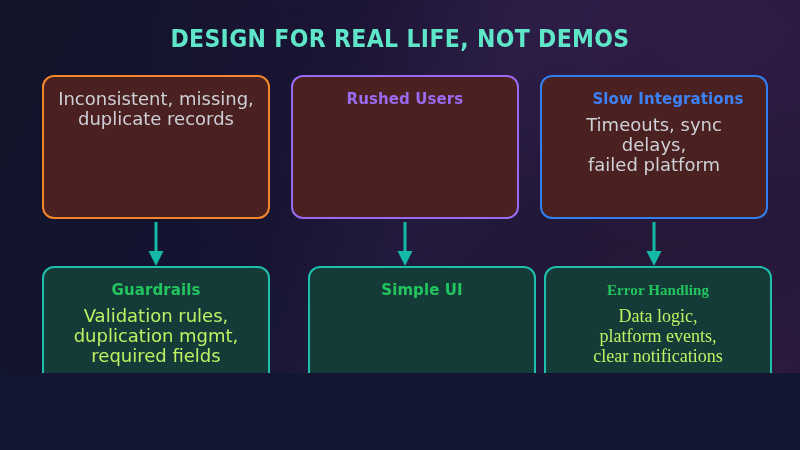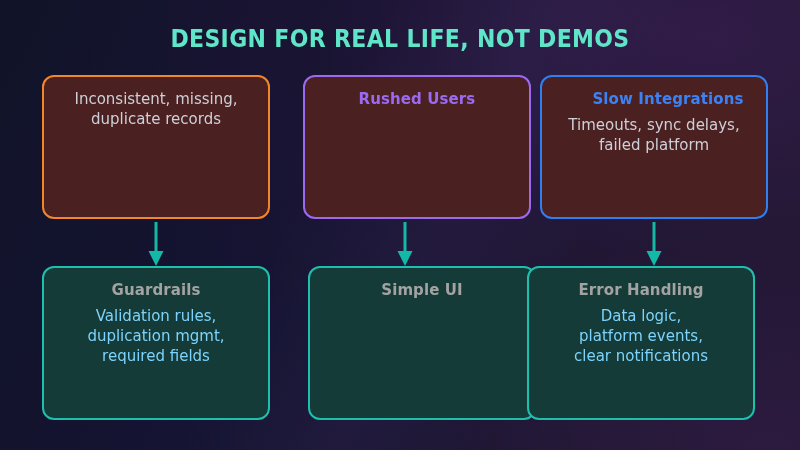--- a/index.html
+++ b/index.html
@@ -9,21 +9,21 @@
     height: 450px;
     overflow: hidden;
   }
   body {
     font-family: "DejaVu Sans", sans-serif;
     background: #131630;
   }
   #slide {
     position: relative;
     width: 800px;
-    height: 450px;
+    height: 373px;
     background:
       radial-gradient(ellipse 900px 520px at 88% 8%, rgba(52,28,74,0.85) 0%, rgba(38,22,56,0.35) 42%, rgba(20,18,42,0) 72%),
       radial-gradient(ellipse 700px 480px at 96% 100%, rgba(46,26,66,0.80) 0%, rgba(32,20,50,0.30) 48%, rgba(20,18,42,0) 78%),
       linear-gradient(118deg, #111428 0%, #141331 34%, #1a1636 58%, #211a33 80%, #241b35 100%);
     overflow: hidden;
   }
   
   #sheen {
     position: absolute;
     left: -10%;
@@ -60,43 +60,43 @@
     padding-top: 12px;
   }
   .card .head {
     font-size: 15px;
     font-weight: bold;
     line-height: 20px;
     margin: 0 0 6px 0;
     letter-spacing: 0.1px;
   }
   .card .body {
-    font-size: 15px;
+    font-size: 18px;
     line-height: 20px;
     color: #ced0d8;
     padding: 0 14px;
     white-space: pre-line;
   }
 
   
   .prob { top: 75px; height: 144px; background: #4b2020; }
   .prob.c0 { left: 42px;  width: 228px; border-color: #f2862b; }
-  .prob.c1 { left: 291px; width: 228px; border-color: #9a6bf0; margin-left: 12px; }
+  .prob.c1 { left: 291px; width: 228px; border-color: #9a6bf0; }
   .prob.c2 { left: 540px; width: 228px; border-color: #2f7ff0; }
   .prob.c0 .head { color: #f2862b; }
   .prob.c1 .head { color: #9a6bf0; }
   .prob.c2 .head { color: #3b82f6; padding-left: 28px; }
 
   
   .sol { top: 266px; height: 154px; background: #143b37; border-color: #1fbfae; }
   .sol.c0 { left: 42px;  width: 228px; }
   .sol.c1 { left: 308px; width: 228px; }
-  .sol.c2 { left: 527px; width: 228px; }
-  .sol .head { color: #a3a3a3; }
-  .sol .body { color: #7dd3fc; }
+  .sol.c2 { left: 544px; width: 228px; font-family: Liberation Serif, serif; }
+  .sol .head { color: #22c55e; }
+  .sol .body { color: #bef264; }
 
   
   .arrow { position: absolute; width: 18px; height: 46px; }
   .arrow svg { display: block; }
   .arrow.a0 { left: 147px; top: 222px; }
   .arrow.a1 { left: 396px; top: 222px; }
   .arrow.a2 { left: 645px; top: 222px; }
 </style>
 </head>
 <body>

